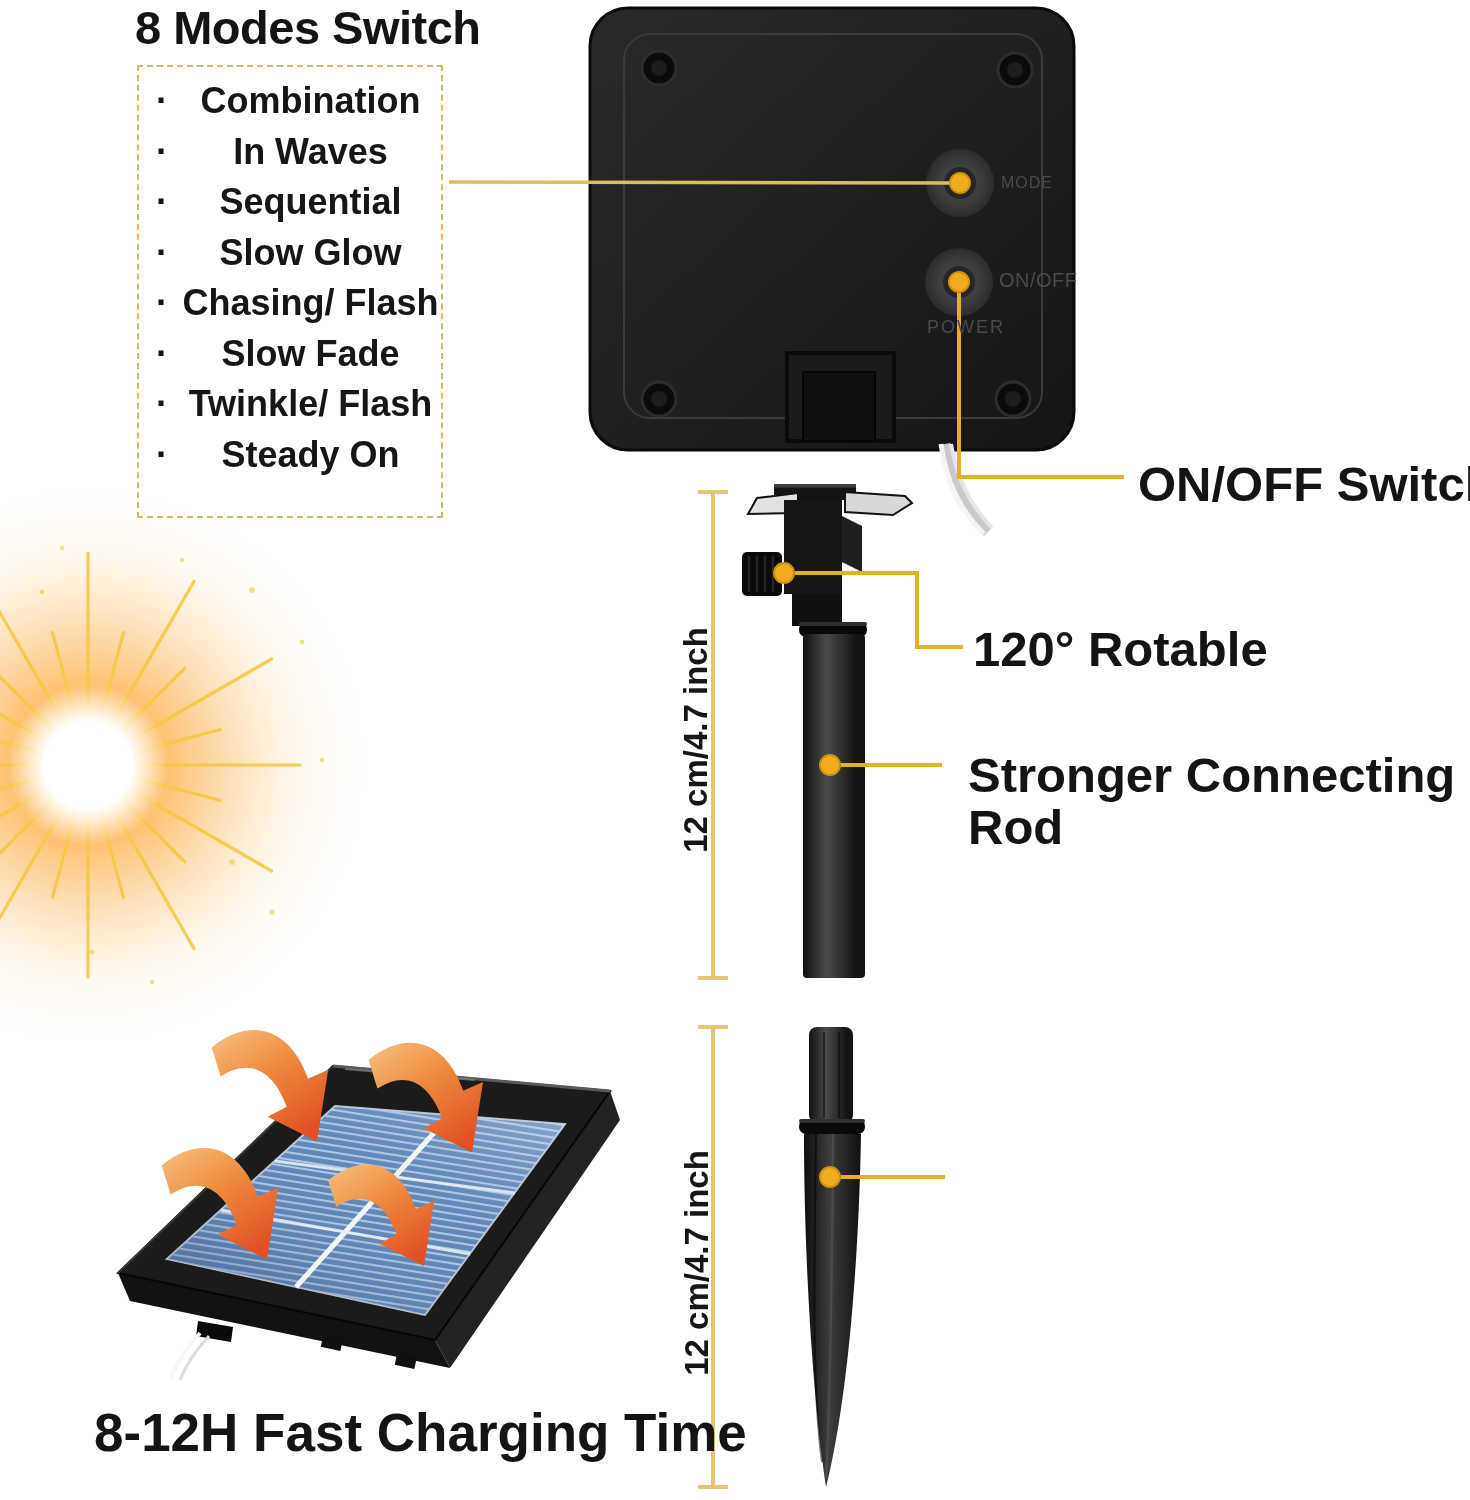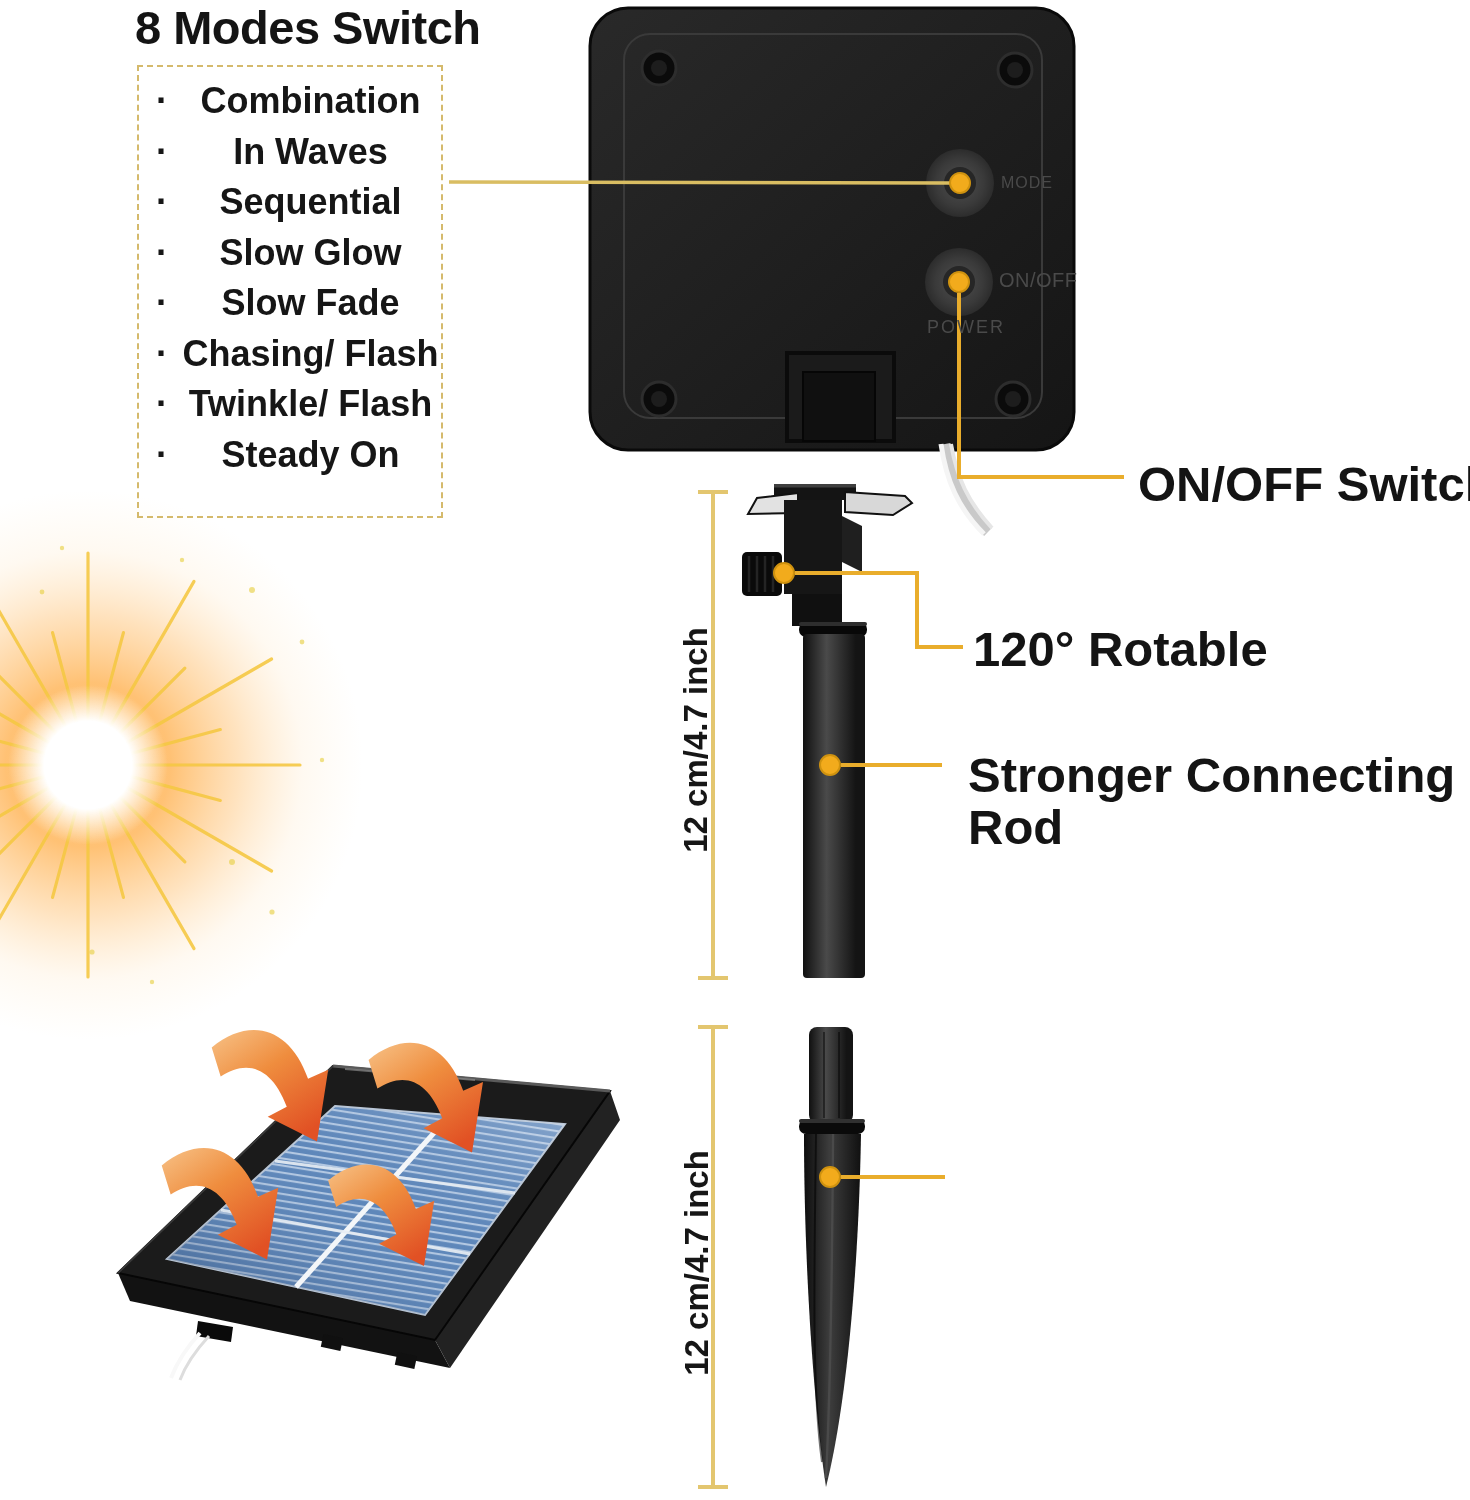--- a/index.html
+++ b/index.html
@@ -256,33 +256,34 @@
     </g>
   </svg>
 
   <div class="lbl page-title">8 Modes Switch</div>
 
   <div class="modes-box">
     <div class="mode-item">Combination</div>
     <div class="mode-item">In Waves</div>
     <div class="mode-item">Sequential</div>
     <div class="mode-item">Slow Glow</div>
+    <div class="mode-item">Chasing/ Flash</div>
     <div class="mode-item">Slow Fade</div>
-    <div class="mode-item">Chasing/ Flash</div>
     <div class="mode-item">Twinkle/ Flash</div>
     <div class="mode-item">Steady On</div>
   </div>
 
   <div class="btn-lbl mode-btn-lbl">MODE</div>
   <div class="btn-lbl onoff-btn-lbl">ON/OFF</div>
   <div class="btn-lbl power-lbl">POWER</div>
 
   <div class="lbl onoff-switch-lbl">ON/OFF Switch</div>
   <div class="lbl rotable-lbl">120° Rotable</div>
   <div class="lbl rod-lbl">
     <div>Stronger Connecting</div>
     <div>Rod</div>
   </div>
+  <div class="lbl charging-lbl">8-12H Fast Charging Time</div>
 
   <div class="meas meas-rod">12 cm/4.7 inch</div>
   <div class="meas meas-spike">12 cm/4.7 inch</div>
 
 </div>
 
 </body></html>

